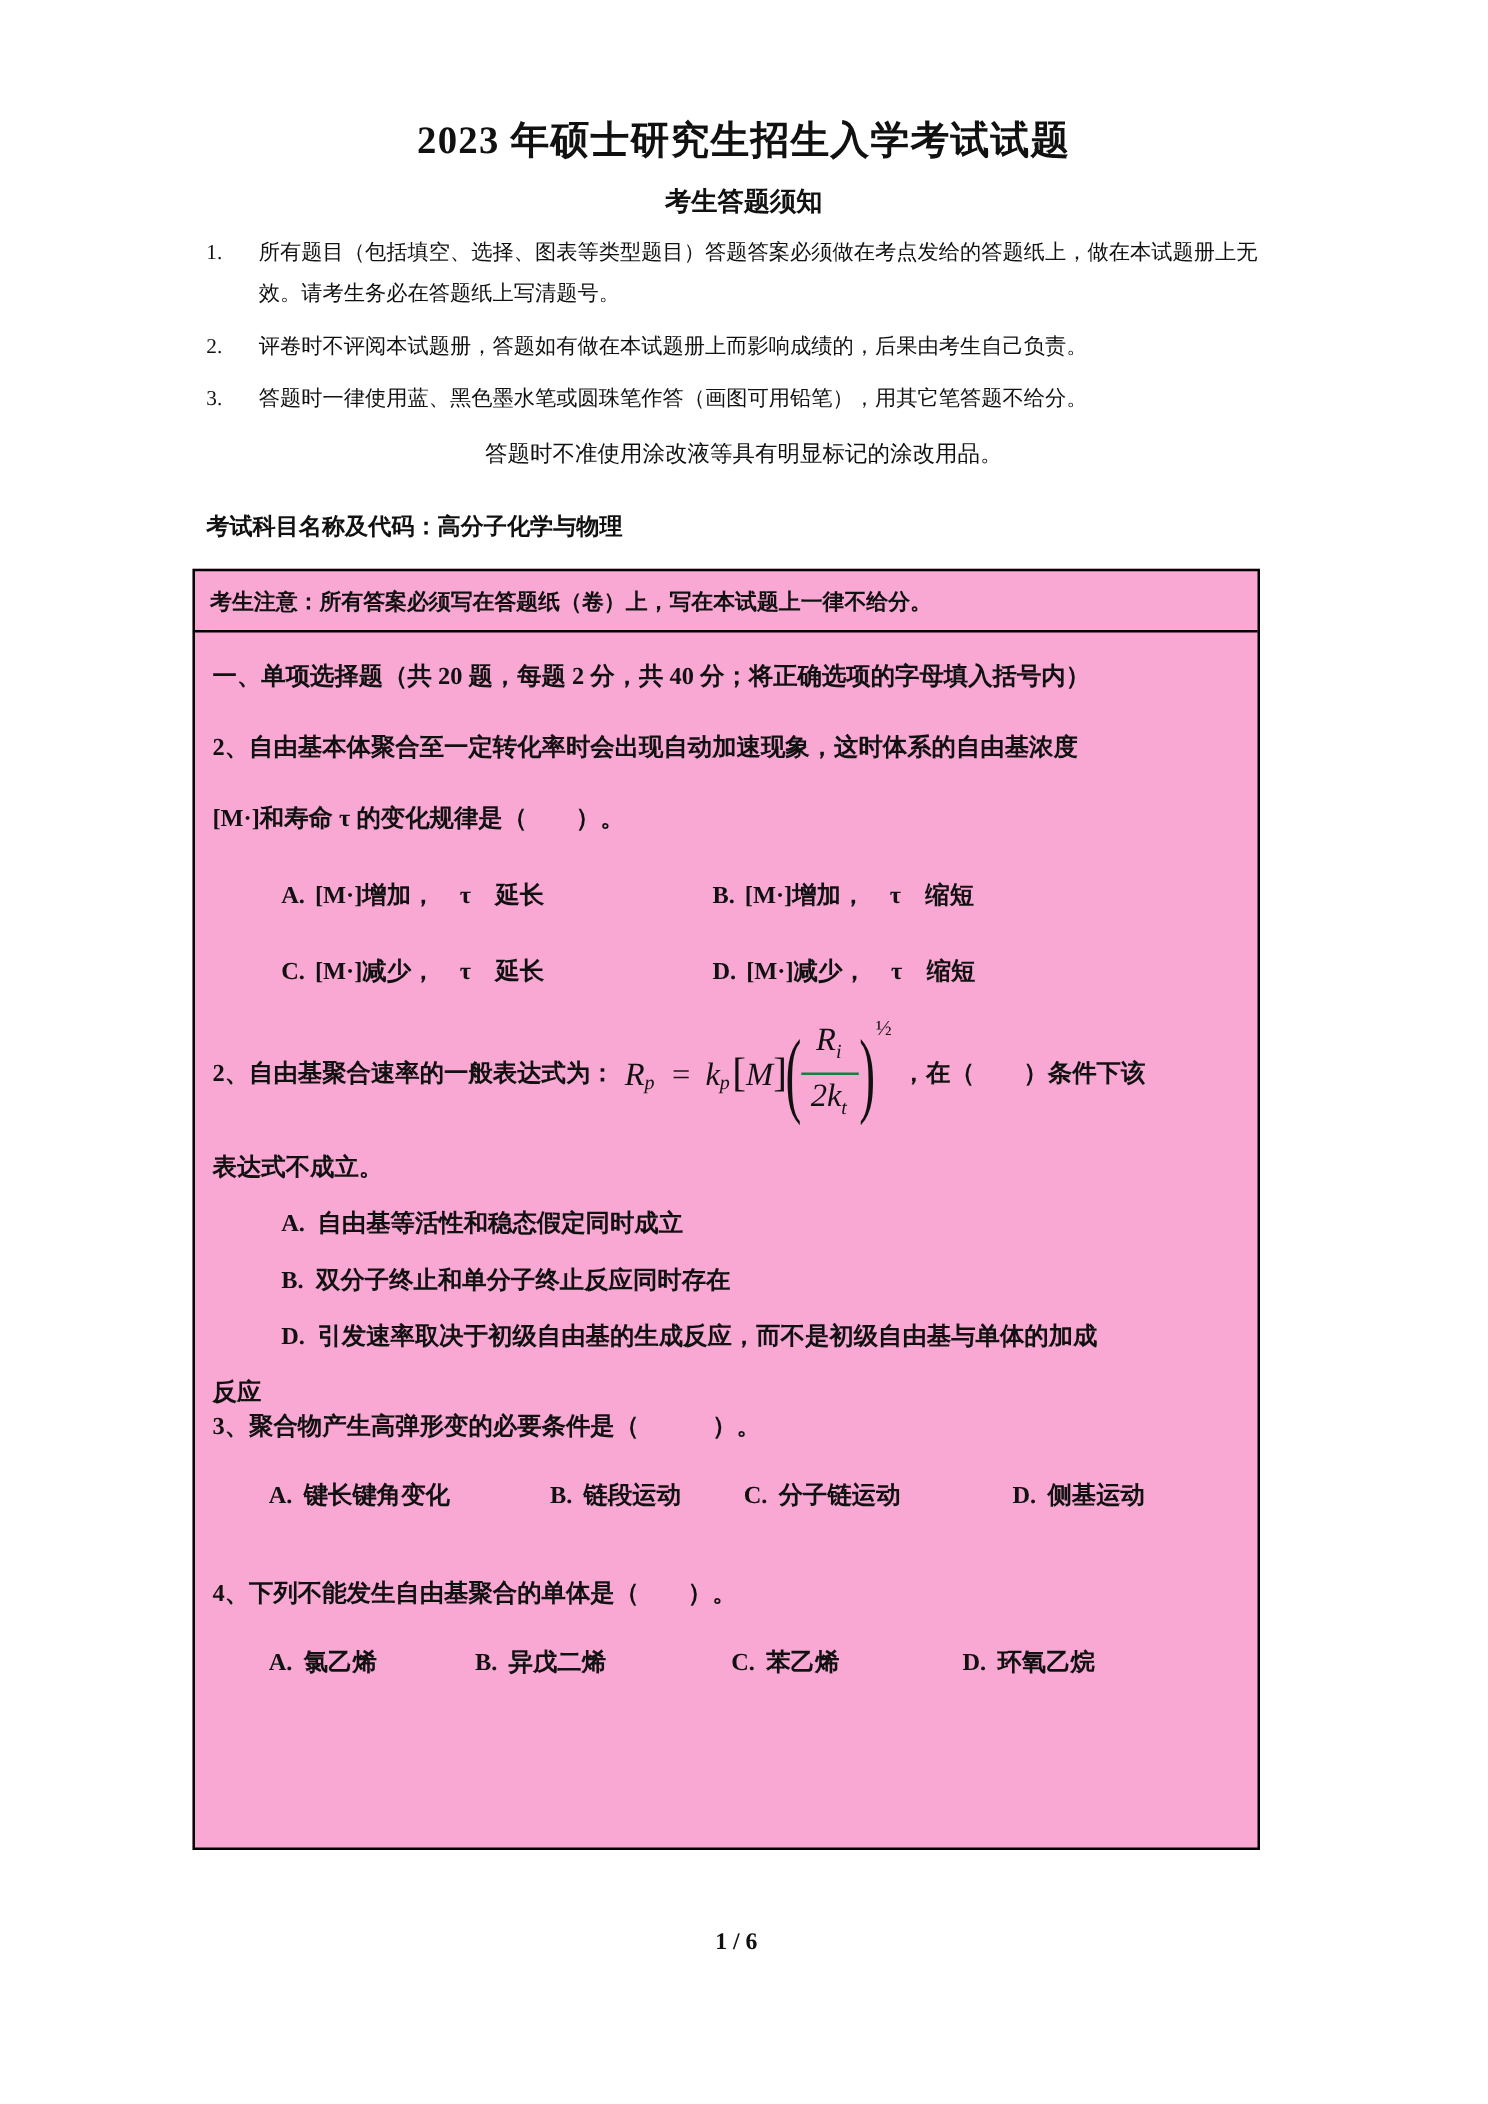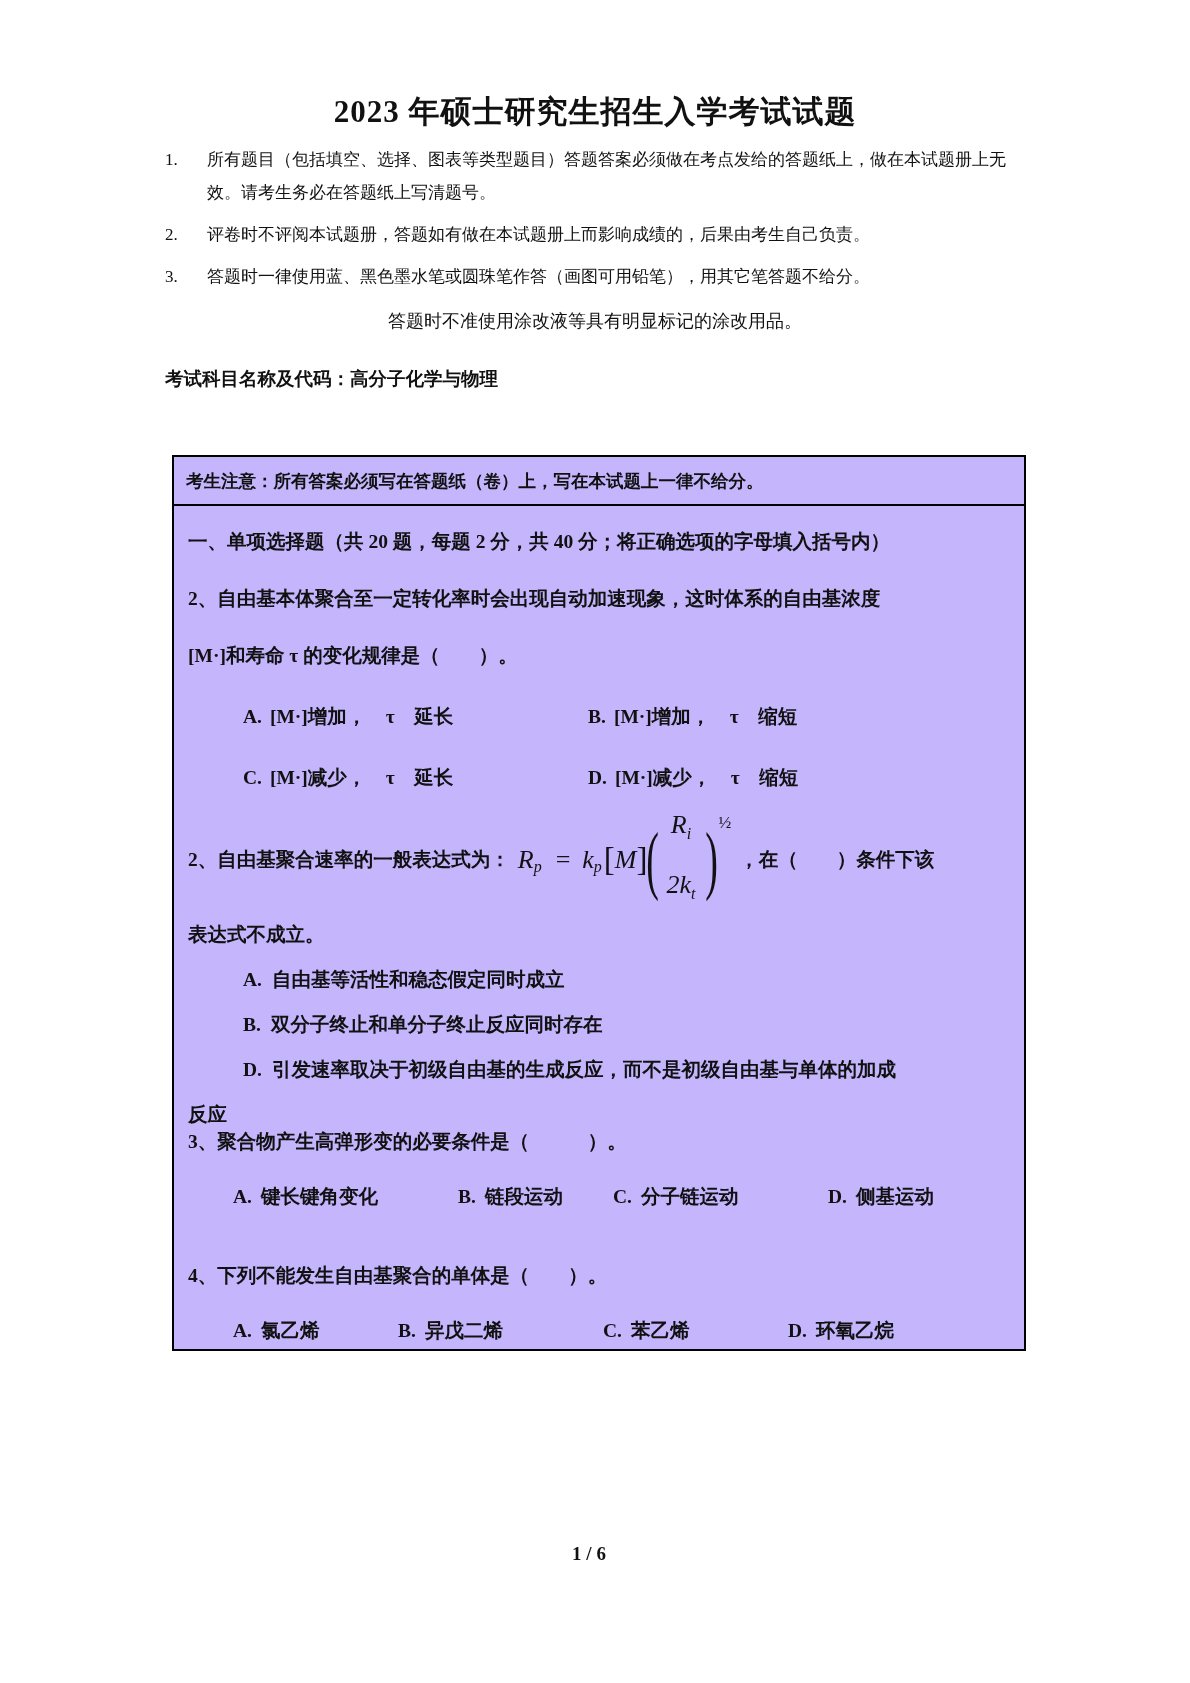--- a/index.html
+++ b/index.html
@@ -38,25 +38,25 @@
     margin-top:13px;
     line-height:30px;
   }
   .subject {
     margin:30px 0 0 165px;
     font-size:18.5px;
     font-weight:bold;
   }
   .exam-table {
     position:absolute;
-    left:172px; top:455px;
-    width:854px; height:896px;
+    left:154px; top:455px;
+    width:854px; height:1025px;
     border:2px solid #000;
     box-sizing:border-box;
-    background:#c4b5fd;
+    background:#f9a8d4;
   }
   .attention-row {
     height:49px;
     border-bottom:2px solid #000;
     display:flex; align-items:center;
     padding-left:12px;
     font-size:17.5px;
     font-weight:bold;
     box-sizing:border-box;
   }
@@ -105,40 +105,41 @@
   }
   .formula .var { font-style:italic; }
   .formula sub {
     font-size:16px; font-style:italic;
     transform:translateY(7px);
     margin-right:2px;
   }
   .formula .eq { margin:0 12px; }
   .formula .brk { font-size:33px; font-weight:normal; line-height:1; }
   .frac { display:inline-flex; flex-direction:column; align-items:center; margin:0 2px; }
-  .frac .num { border-bottom:2px solid #c4b5fd; padding:0 12px 19px; }
+  .frac .num { border-bottom:2px solid #15803d; padding:0 12px 3px; }
   .frac .den { padding-top:3px;text-align:center; }
   .bigparen {
     font-size:76px; font-weight:normal; line-height:0.85;
     transform:scaleX(0.5);
     margin:0 -8px;
   }
   .exp {
     font-size:17px;
     align-self:flex-start;
     transform:translateY(6px);
     margin-left:2px;
   }
 </style>
 </head>
 <body>
 
 <div class="page">
 
   <div class="title">2023 年硕士研究生招生入学考试试题</div>
+  <div class="notice-title">考生答题须知</div>
 
   <div class="notices">
     <div class="notice-item">
       <span class="notice-num">1.</span>
       <span class="notice-text">所有题目（包括填空、选择、图表等类型题目）答题答案必须做在考点发给的答题纸上，做在本试题册上无效。请考生务必在答题纸上写清题号。</span>
     </div>
     <div class="notice-item">
       <span class="notice-num">2.</span>
       <span class="notice-text">评卷时不评阅本试题册，答题如有做在本试题册上而影响成绩的，后果由考生自己负责。</span>
     </div>

